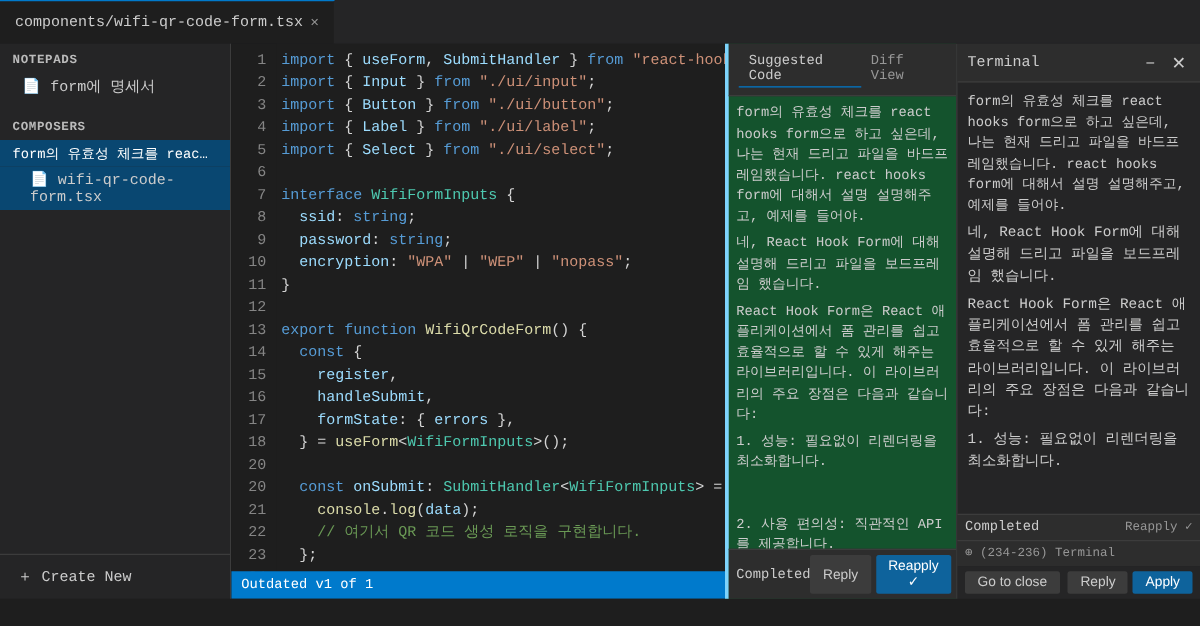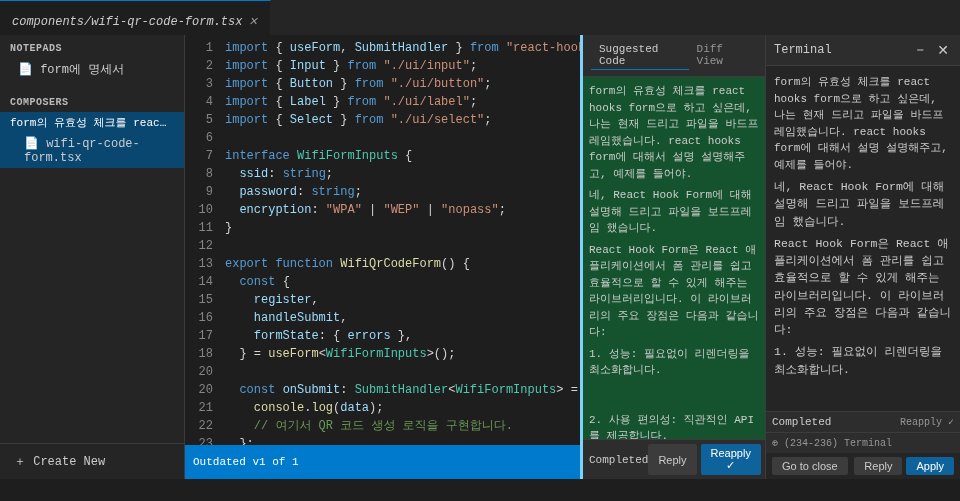--- a/index.html
+++ b/index.html
@@ -13,29 +13,28 @@
       font-size: 12px;
     }
     .tab-bar {
       display: flex;
       background: #252526;
       height: 35px;
       border-bottom: 1px solid #252526;
     }
     .tab {
       display: flex;
-      align-items: flex-start;
-      padding: 14px 12px;
+      align-items: center;
+      padding: 1px 12px;
       height: 35px;
       font-size: 12px;
       color: #969696;
       border-right: 1px solid #252526;
       cursor: pointer;
       white-space: nowrap;
-      font-style: italic;
     }
     .tab.active {
       background: #1e1e1e;
       color: #cccccc;
       border-top: 1px solid #007acc;
     }
 
     
     .main-layout {
       display: flex;
@@ -124,21 +123,21 @@
     .kw { color: #569cd6; }
     .fn { color: #dcdcaa; }
     .str { color: #ce9178; }
     .type { color: #4ec9b0; }
     .comment { color: #6a9955; }
     .var { color: #9cdcfe; }
     .punct { color: #d4d4d4; }
 
     
     .status-bar-bottom {
-      height: 34px;
+      height: 22px;
       background: #007acc;
       display: flex;
       align-items: center;
       padding: 0 8px;
       font-size: 11px;
       color: #ffffff;
       justify-content: space-between;
     }
     .status-left { display: flex; gap: 12px; align-items: center; }
     .status-right { display: flex; gap: 12px; align-items: center; }

